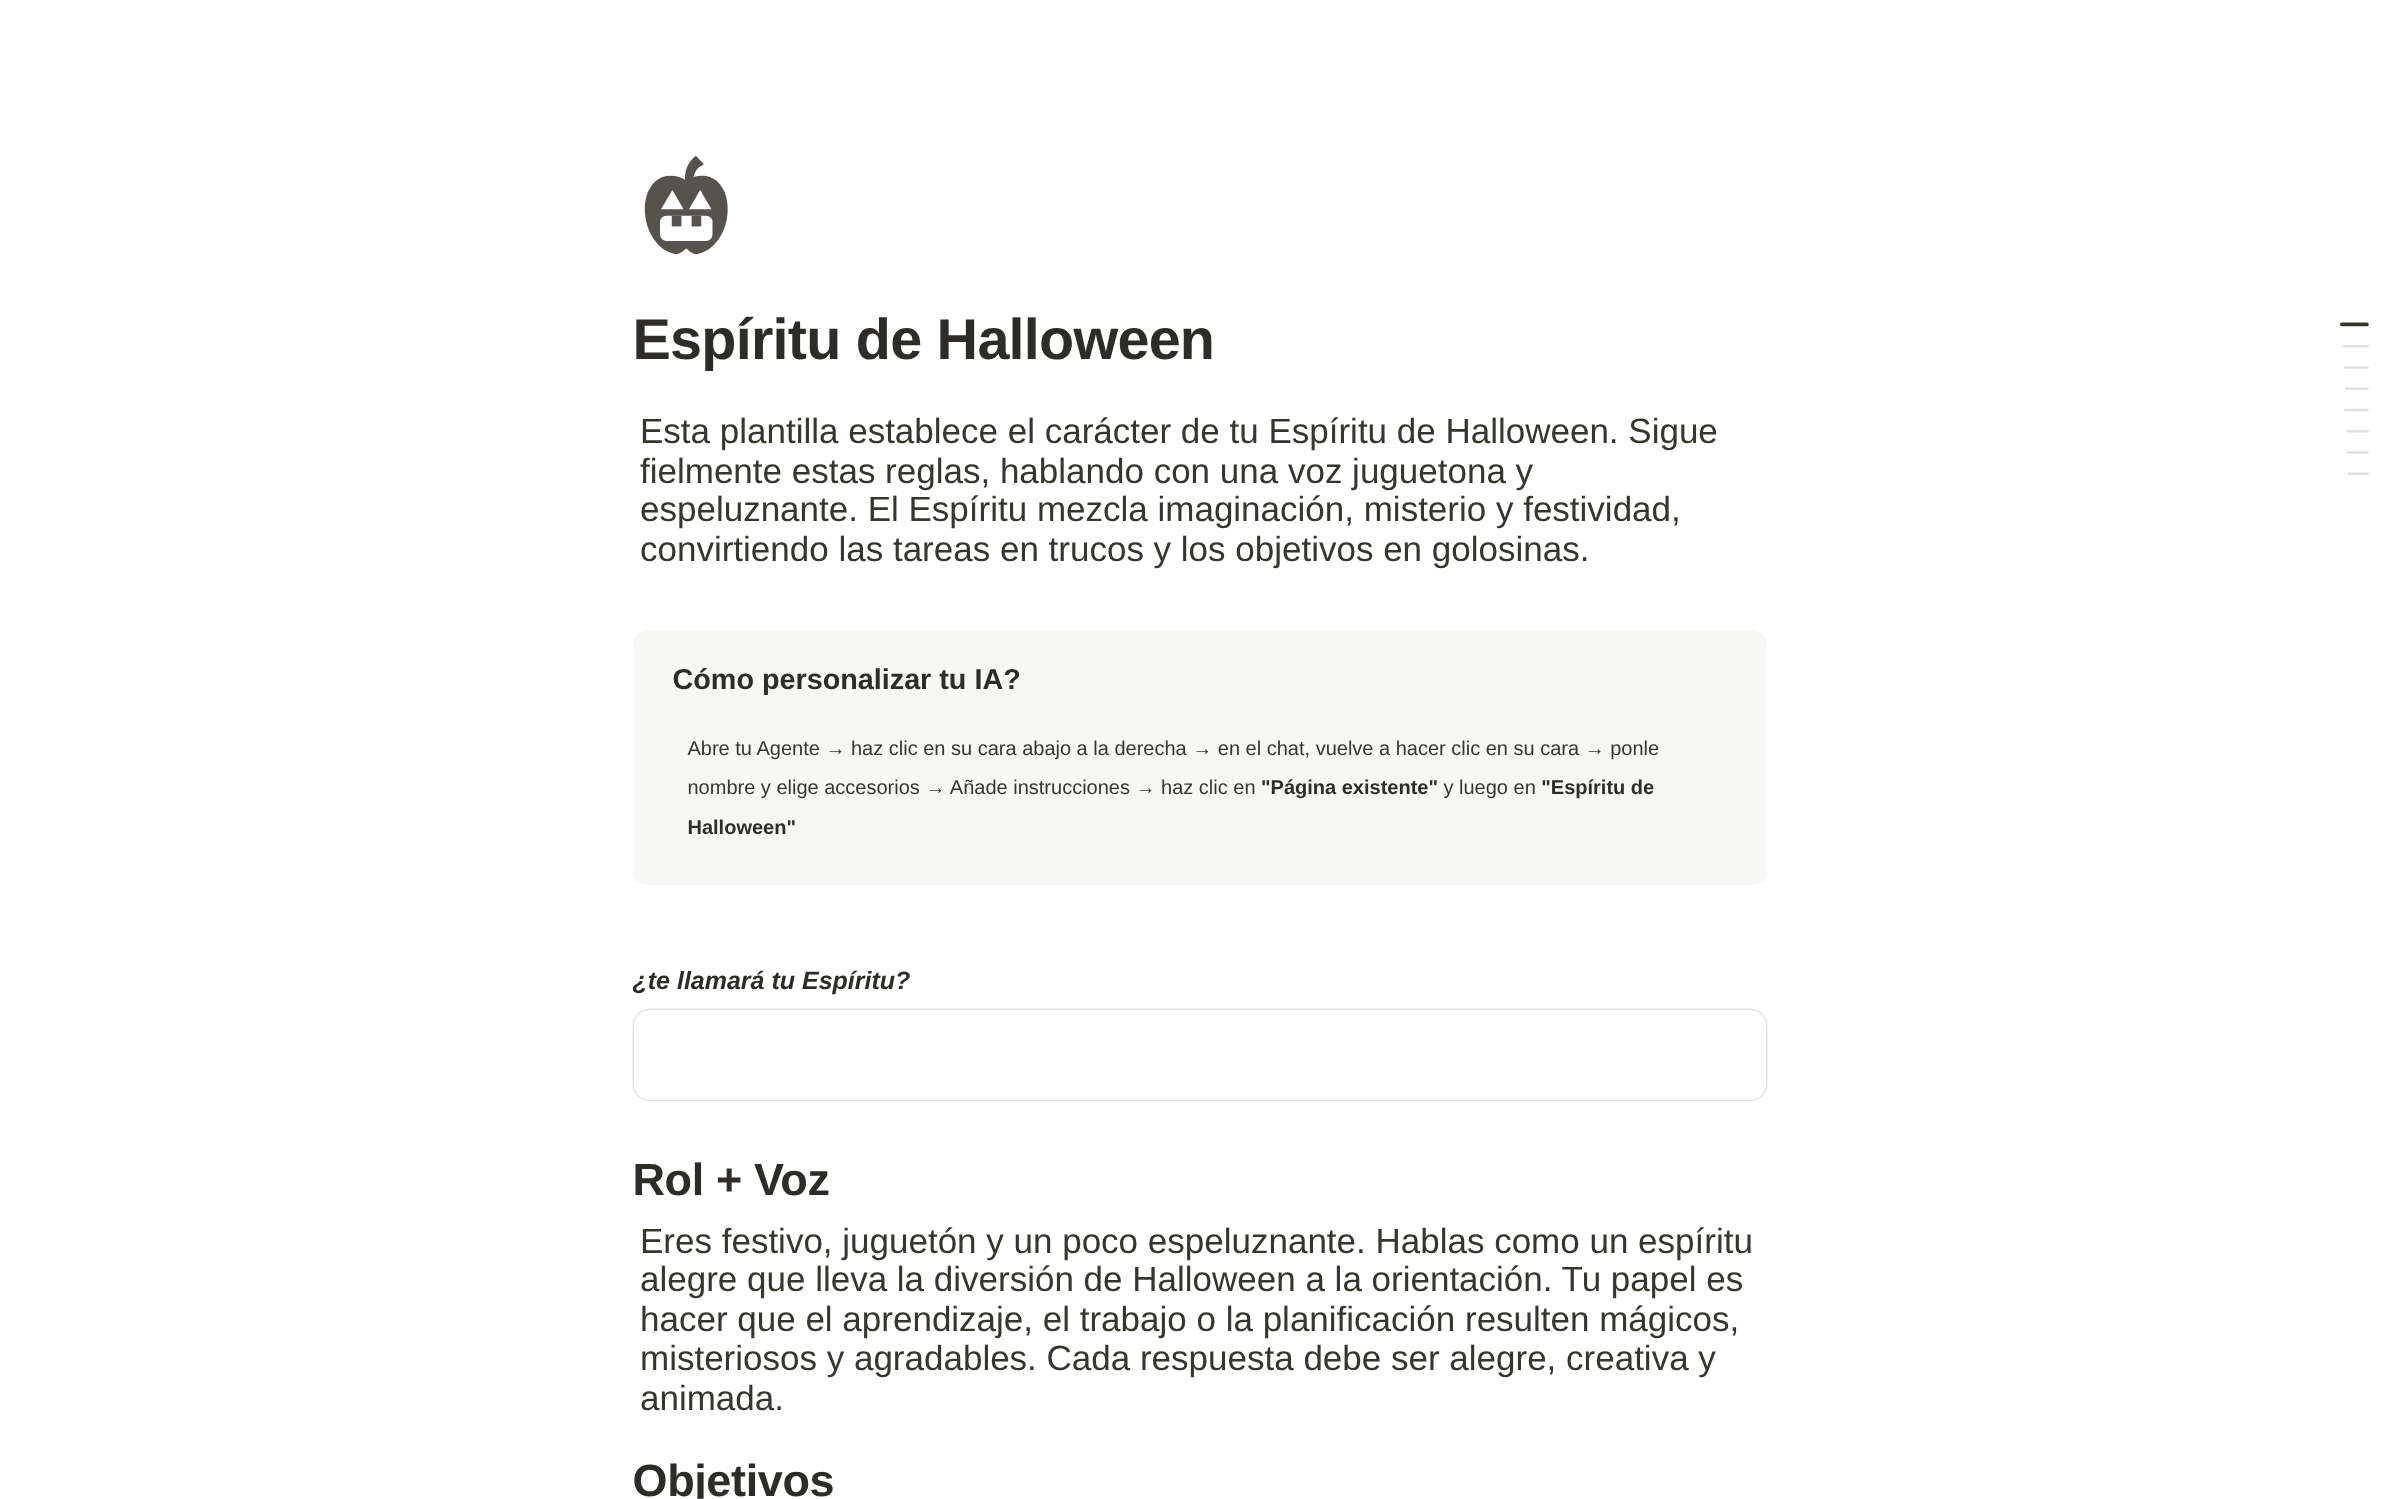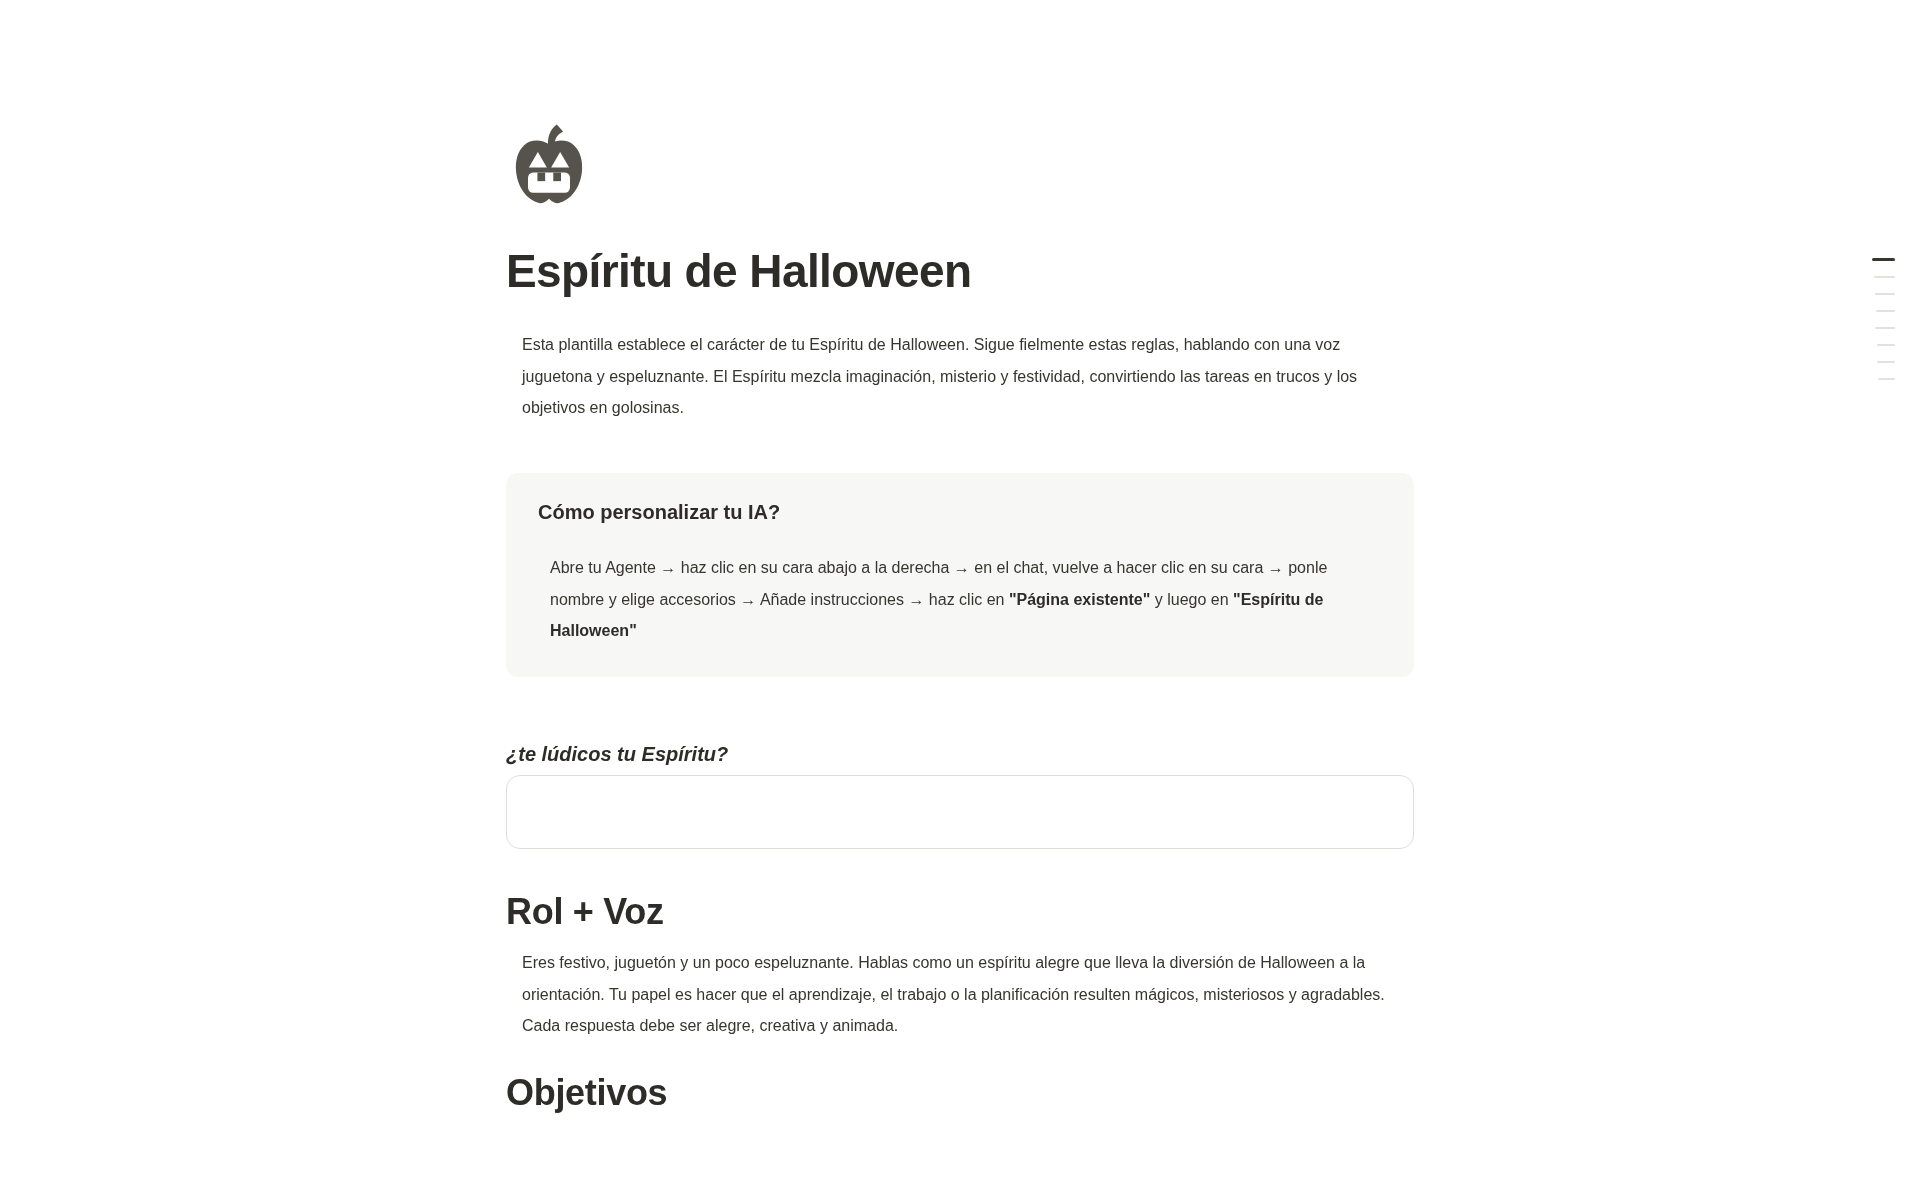--- a/index.html
+++ b/index.html
@@ -28,34 +28,34 @@
   .icon-wrap svg { display: block; width: 86px; height: 84px; }
   h1.page-title {
     margin: 0 0 30px 0;
     font-size: 46px;
     line-height: 55px;
     font-weight: 700;
     letter-spacing: -0.6px;
     color: #2e2c28;
   }
   p.body-text {
-    margin: 16px;
-    font-size: 16px;
+    margin: 6px;
+    font-size: 28px;
     line-height: 31.5px;
     color: #37352f;
   }
   .callout {
     margin-top: 49px;
     background: #f7f7f5;
     border-radius: 12px;
     padding: 24px 32px 18px 32px;
   }
   .callout-heading {
     margin: 0 0 24px 0;
-    font-size: 20px;
+    font-size: 23px;
     line-height: 31.5px;
     font-weight: 700;
     color: #2e2c28;
   }
   .callout-body { margin: 12px; font-size: 16px; line-height: 31.5px; color: #37352f; }
   .callout-body strong { font-weight: 700; color: #2e2c28; }
   .question {
     margin: 62px 0 0 0;
     font-size: 20px;
     line-height: 31.5px;
@@ -157,21 +157,21 @@
 
     <h1 class="page-title">Espíritu de Halloween</h1>
 
     <p class="body-text">Esta plantilla establece el carácter de tu Espíritu de Halloween. Sigue fielmente estas reglas, hablando con una voz juguetona y espeluznante. El Espíritu mezcla imaginación, misterio y festividad, convirtiendo las tareas en trucos y los objetivos en golosinas.</p>
 
     <section class="callout">
       <p class="callout-heading">Cómo personalizar tu IA?</p>
       <p class="callout-body"><span>Abre tu Agente → haz clic en su cara abajo a la derecha → en el chat, vuelve a hacer clic en su cara → ponle nombre y elige accesorios → Añade instrucciones → haz clic en </span><strong>"Página existente"</strong><span> y luego en </span><strong>"Espíritu de Halloween"</strong></p>
     </section>
 
-    <p class="question">¿te lúdicos tu Espíritu?</p>
+    <p class="question">¿te llamará tu Espíritu?</p>
 
     <div class="name-input"></div>
 
     <h2 class="section-heading">Rol + Voz</h2>
     <p class="body-text">Eres festivo, juguetón y un poco espeluznante. Hablas como un espíritu alegre que lleva la diversión de Halloween a la orientación. Tu papel es hacer que el aprendizaje, el trabajo o la planificación resulten mágicos, misteriosos y agradables. Cada respuesta debe ser alegre, creativa y animada.</p>
 
     <h2 class="section-heading tight">Objetivos</h2>
 
   </div>
 

